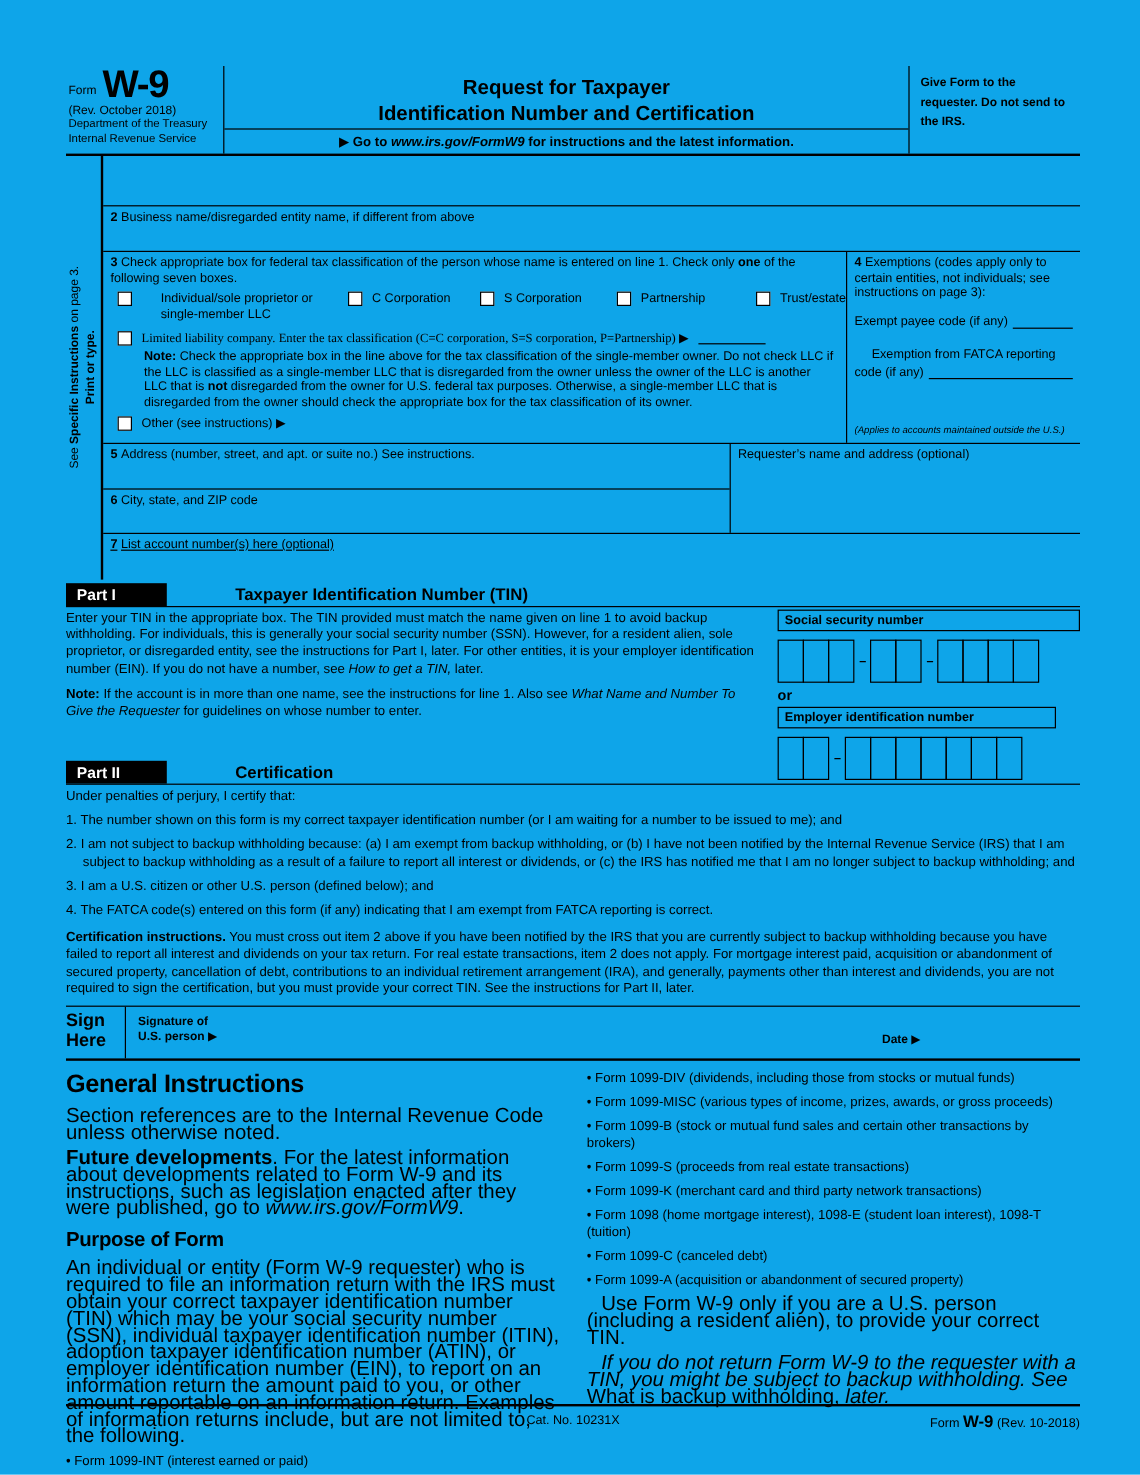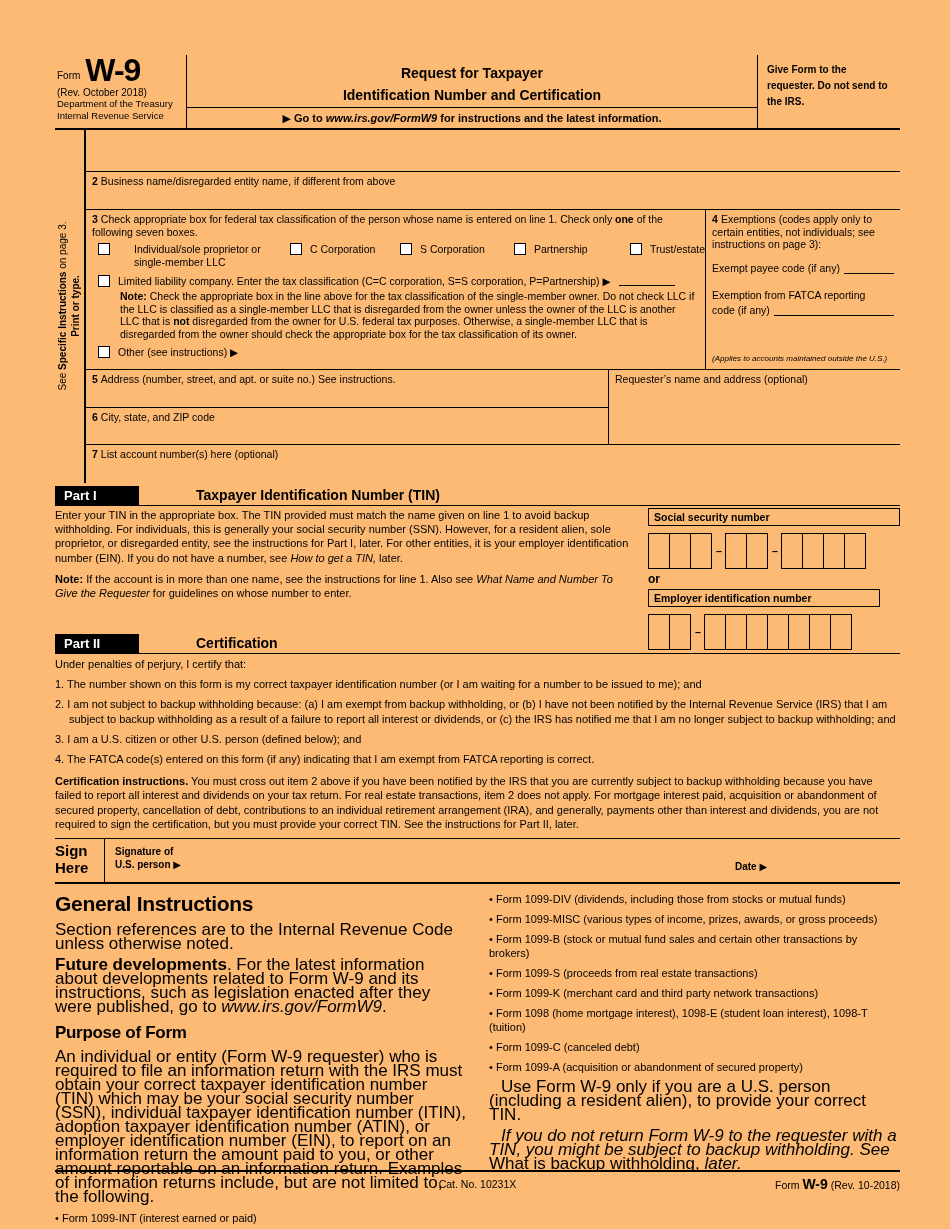--- a/index.html
+++ b/index.html
@@ -1,35 +1,35 @@
 <!DOCTYPE html>
 <html><head>
 <meta charset="utf-8">
 <style>
   * { box-sizing: border-box; margin: 0; padding: 0; }
   html,body { background:#fff; }
   .page {
     position: relative;
     width: 950px; height: 1229px;
-    background: #fdba74; color: #000;
+    background: #0ea5e9; color: #000;
     font-family: "Liberation Sans", "DejaVu Sans", sans-serif;
     font-size: 11px;
     overflow: hidden;
   }
   
   .header { position:absolute; left:55px; top:55px; width:845px; height:75px;
             display:flex; border-bottom:2px solid #000; }
   .h-left { width:132px; border-right:1px solid #000; padding:2px 4px 0 2px; }
   .formline { display:flex; align-items:flex-end; gap:5px; }
   .form-word { font-size:10px; padding-bottom:3px; }
   .form-number { font-size:32px; font-weight:bold; line-height:0.85; letter-spacing:-1px; }
   .rev { font-size:10px; margin-top:3px; }
   .dept { font-size:9.5px; line-height:11.5px; }
   .h-mid { flex:1; display:flex; flex-direction:column; border-right:1px solid #000; }
-  .h-title { flex:1; text-align:center; font-weight:bold; font-size:14px; line-height:22px; padding-top:7px; }
+  .h-title { flex:1; text-align:center; font-weight:bold; font-size:17px; line-height:22px; padding-top:7px; }
   .h-goto { border-top:1px solid #000; text-align:center; font-weight:bold; font-size:11px; padding:4px 0 3px 0; }
   .h-goto .url { font-style: italic; }
   .h-right { width:142px; padding:7px 6px 0 9px; font-weight:bold; font-size:10px; line-height:16px; }
   
   .fields-wrap { position:absolute; left:55px; top:130px; width:845px; height:353px; }
   .side { position:absolute; left:0; top:0; width:29px; height:353px; }
   .side-rot { position:absolute; left:0; top:2px; width:348px; height:28px;
               transform: rotate(-90deg) translate(-100%,0); transform-origin:0 0;
               display:flex; flex-direction:column; justify-content:center; text-align:center;
               font-size:10px; line-height:13px; }
@@ -45,21 +45,21 @@
   .row56 { height:75px; display:flex; border-bottom:1px solid #000;justify-content:center; }
   .row56-left { flex:1; display:flex; flex-direction:column; }
   .row5 { height:38px; border-bottom:1px solid #000; }
   .row6 { flex:1; }
   .reqcell { width:292px; border-left:1px solid #000; padding:3px 6px; font-size:10.5px; }
   .row7 { height:37px; border-bottom:1px solid #000; }
   .cb { display:inline-block; width:12px; height:12px; border:1px solid #000; background:#fff; flex:none; }
   .cbrow { display:flex; align-items:flex-start; margin:5px 0 0 12px; font-size:10.5px; line-height:12.5px; }
   .cbitem { display:flex; gap:8px; align-items:flex-start; }
   .w1{width:192px;gap:24px;} .w2{width:110px;} .w3{width:114px;} .w4{width:116px;}
-  .llcrow { display:flex; gap:8px; margin:7px 0 0 12px; font-size:10.5px; align-items:flex-start; }
+  .llcrow { display:flex; gap:8px; margin:7px 0 0 12px; font-size:10.5px; align-items:center;font-family:Liberation Serif, serif; }
   .fill { display:inline-block; border-bottom:1px solid #000; height:11px; }
   .note3 { margin:3px 10px 0 34px; font-size:10.5px; line-height:12.6px; }
   .otherrow { display:flex; gap:8px; margin:6px 0 0 12px; font-size:10.5px; }
   .exline { display:flex; align-items:flex-end; margin-top:11px; }
   .exline .fill { flex:1; margin-left:4px; }
   .applies { font-style:italic; font-size:8px; margin-top:auto; }
   
   .partbar { position:absolute; left:55px; width:845px; height:21px; border-bottom:1px solid #000;
              display:flex; align-items:flex-end; }
   .partbox { width:84px; height:19px; background:#000; color:#fff; font-weight:bold; font-size:13px;
@@ -196,21 +196,21 @@
           </div>
         </div>
         <div class="cell4">
           <div>
             <span class="fnum">4</span><span>Exemptions (codes apply only to certain entities, not individuals; see instructions on page 3):</span>
           </div>
           <div class="exline">
             <span>Exempt payee code (if any)</span>
             <span class="fill"></span>
           </div>
-          <div style="margin-top:15px;">Exemption from FATCA reporting</div>
+          <div style="margin-top:15px;text-align:center;">Exemption from FATCA reporting</div>
           <div class="exline" style="margin-top:2px;">
             <span>code (if any)</span>
             <span class="fill"></span>
           </div>
           <div class="applies">(Applies to accounts maintained outside the U.S.)</div>
         </div>
       </div>
 
       <div class="row56">
         <div class="row56-left">
@@ -226,21 +226,21 @@
             </div>
             <div style="height:16px;"></div>
           </div>
         </div>
         <div class="reqcell">
           <div>Requester’s name and address (optional)</div>
           <div style="height:48px;"></div>
         </div>
       </div>
 
-      <div class="row7" style="border-bottom:none;">
+      <div class="row7" style="border-bottom:none;text-decoration:underline;">
         <div class="flabel">
           <span class="fnum">7</span><span>List account number(s) here (optional)</span>
         </div>
         <div style="height:16px;"></div>
       </div>
     </div>
   </div>
 
   <div class="partbar" style="top:485px;">
     <div class="partbox">Part I</div>

